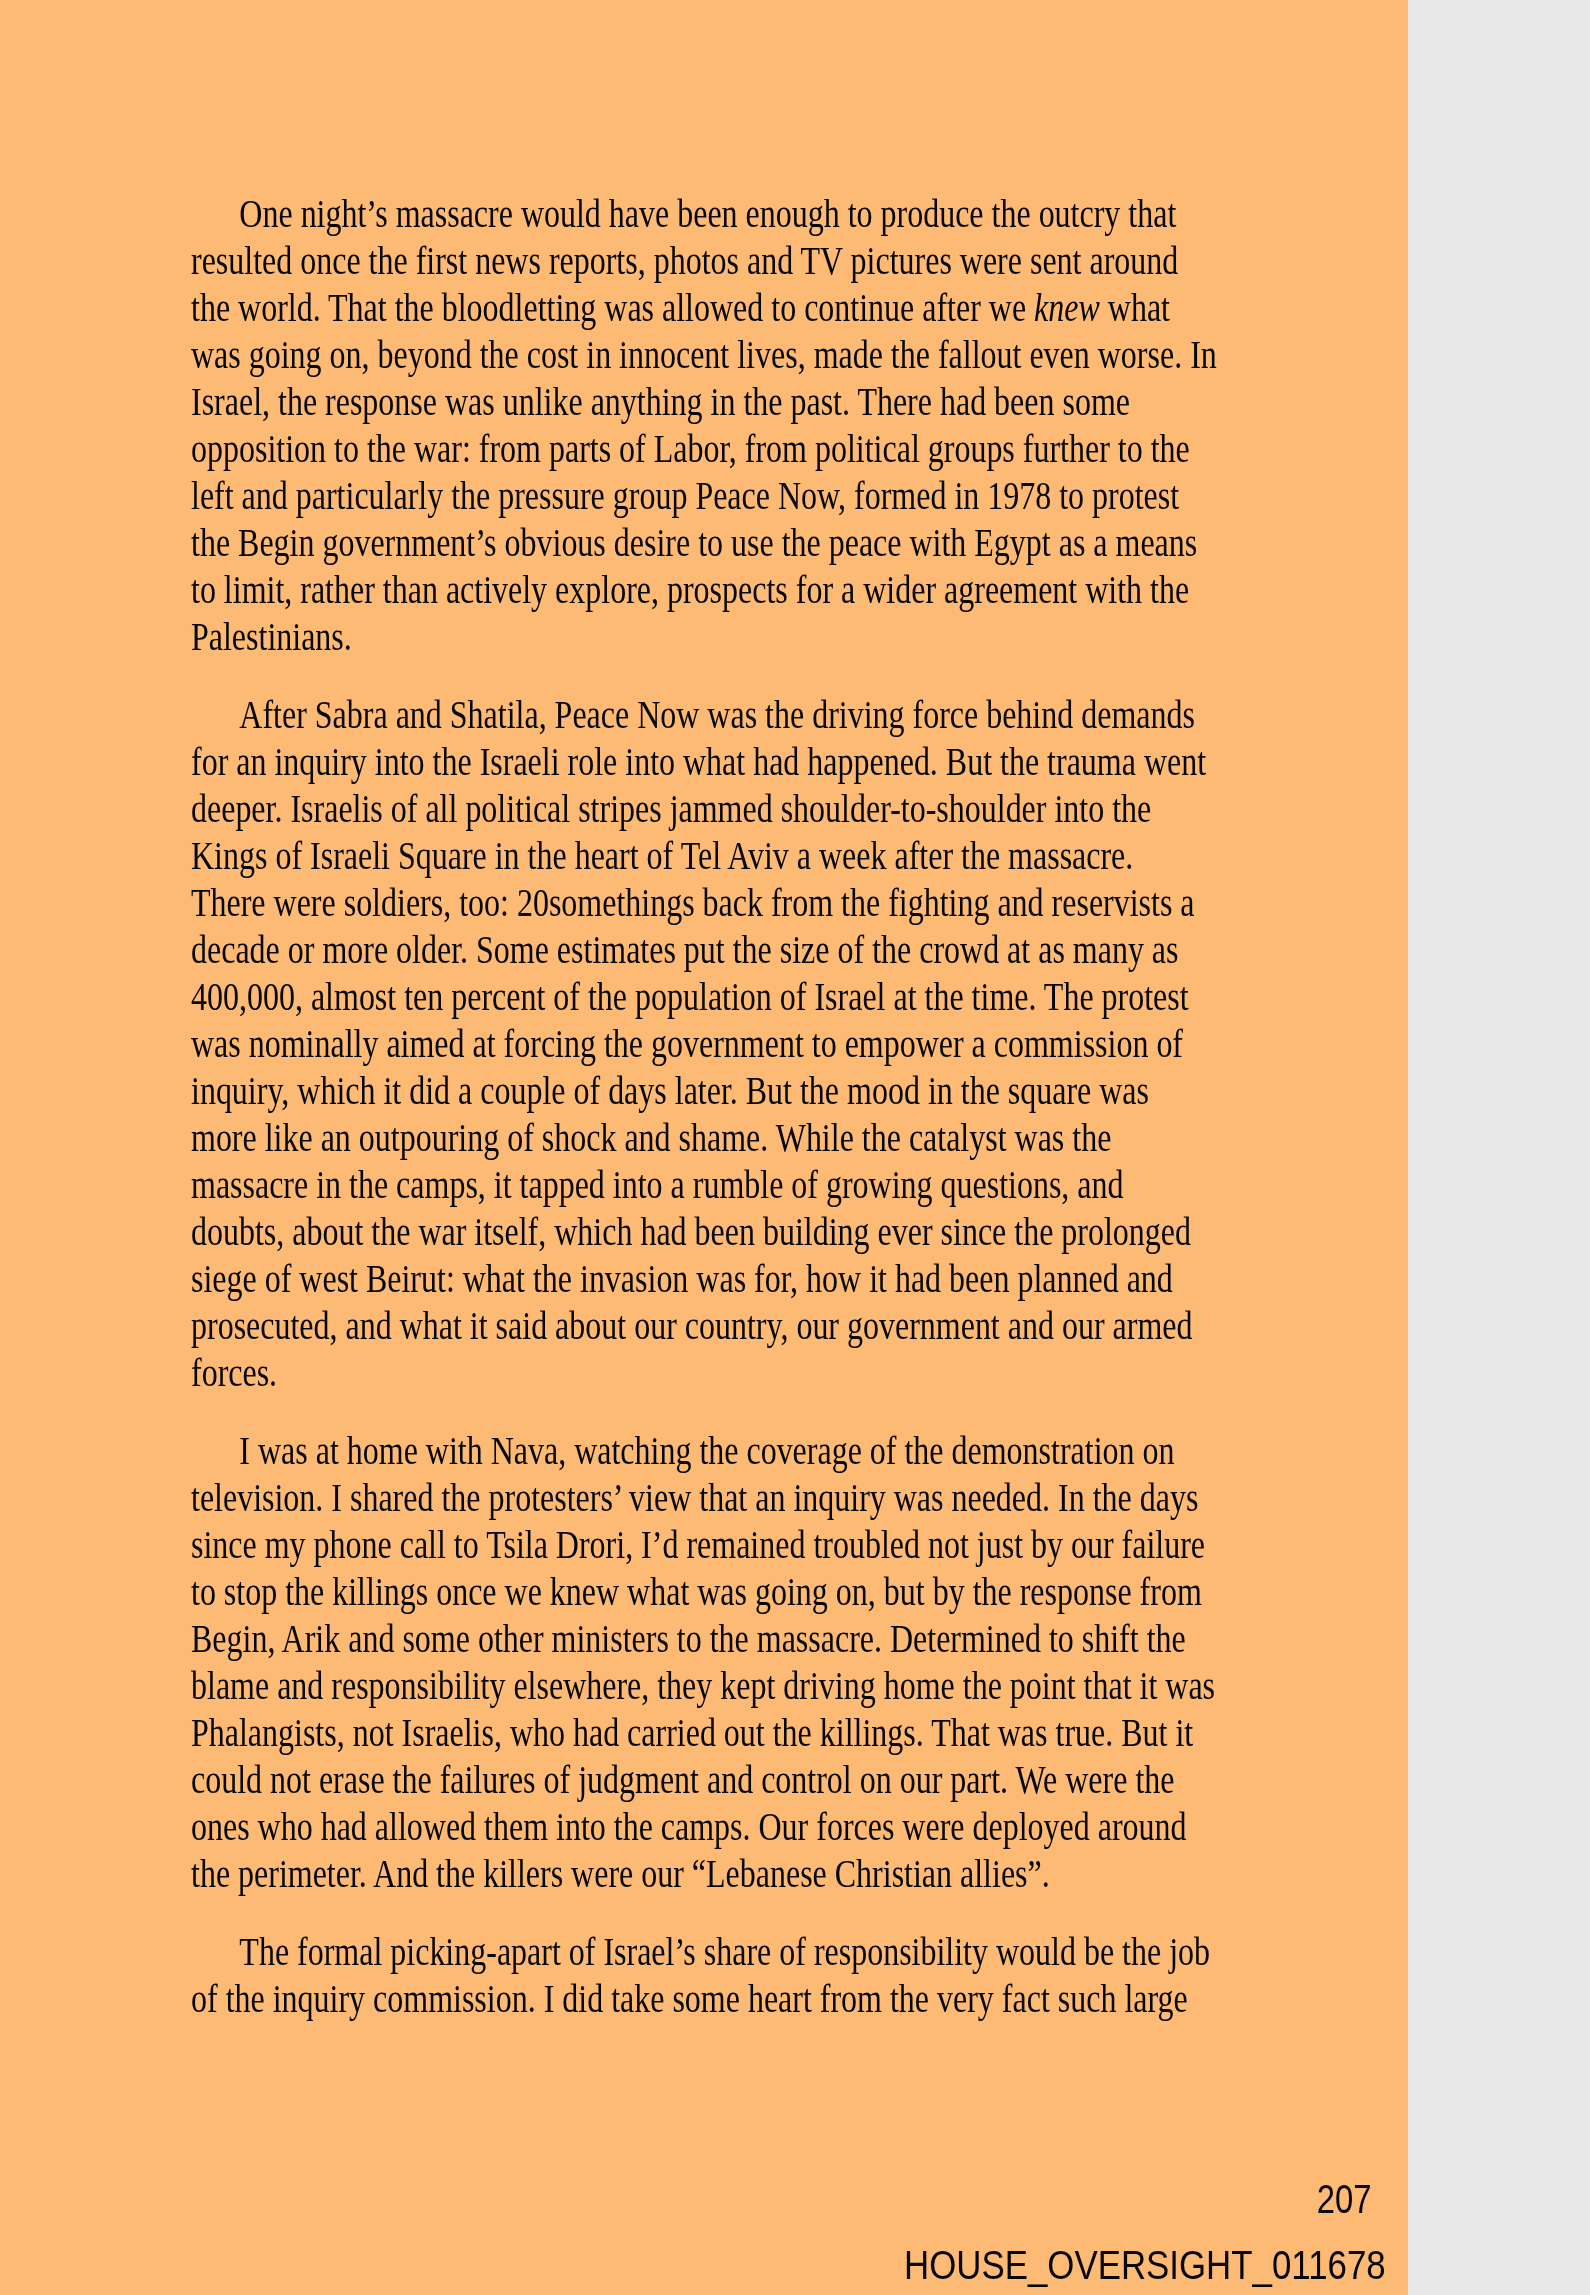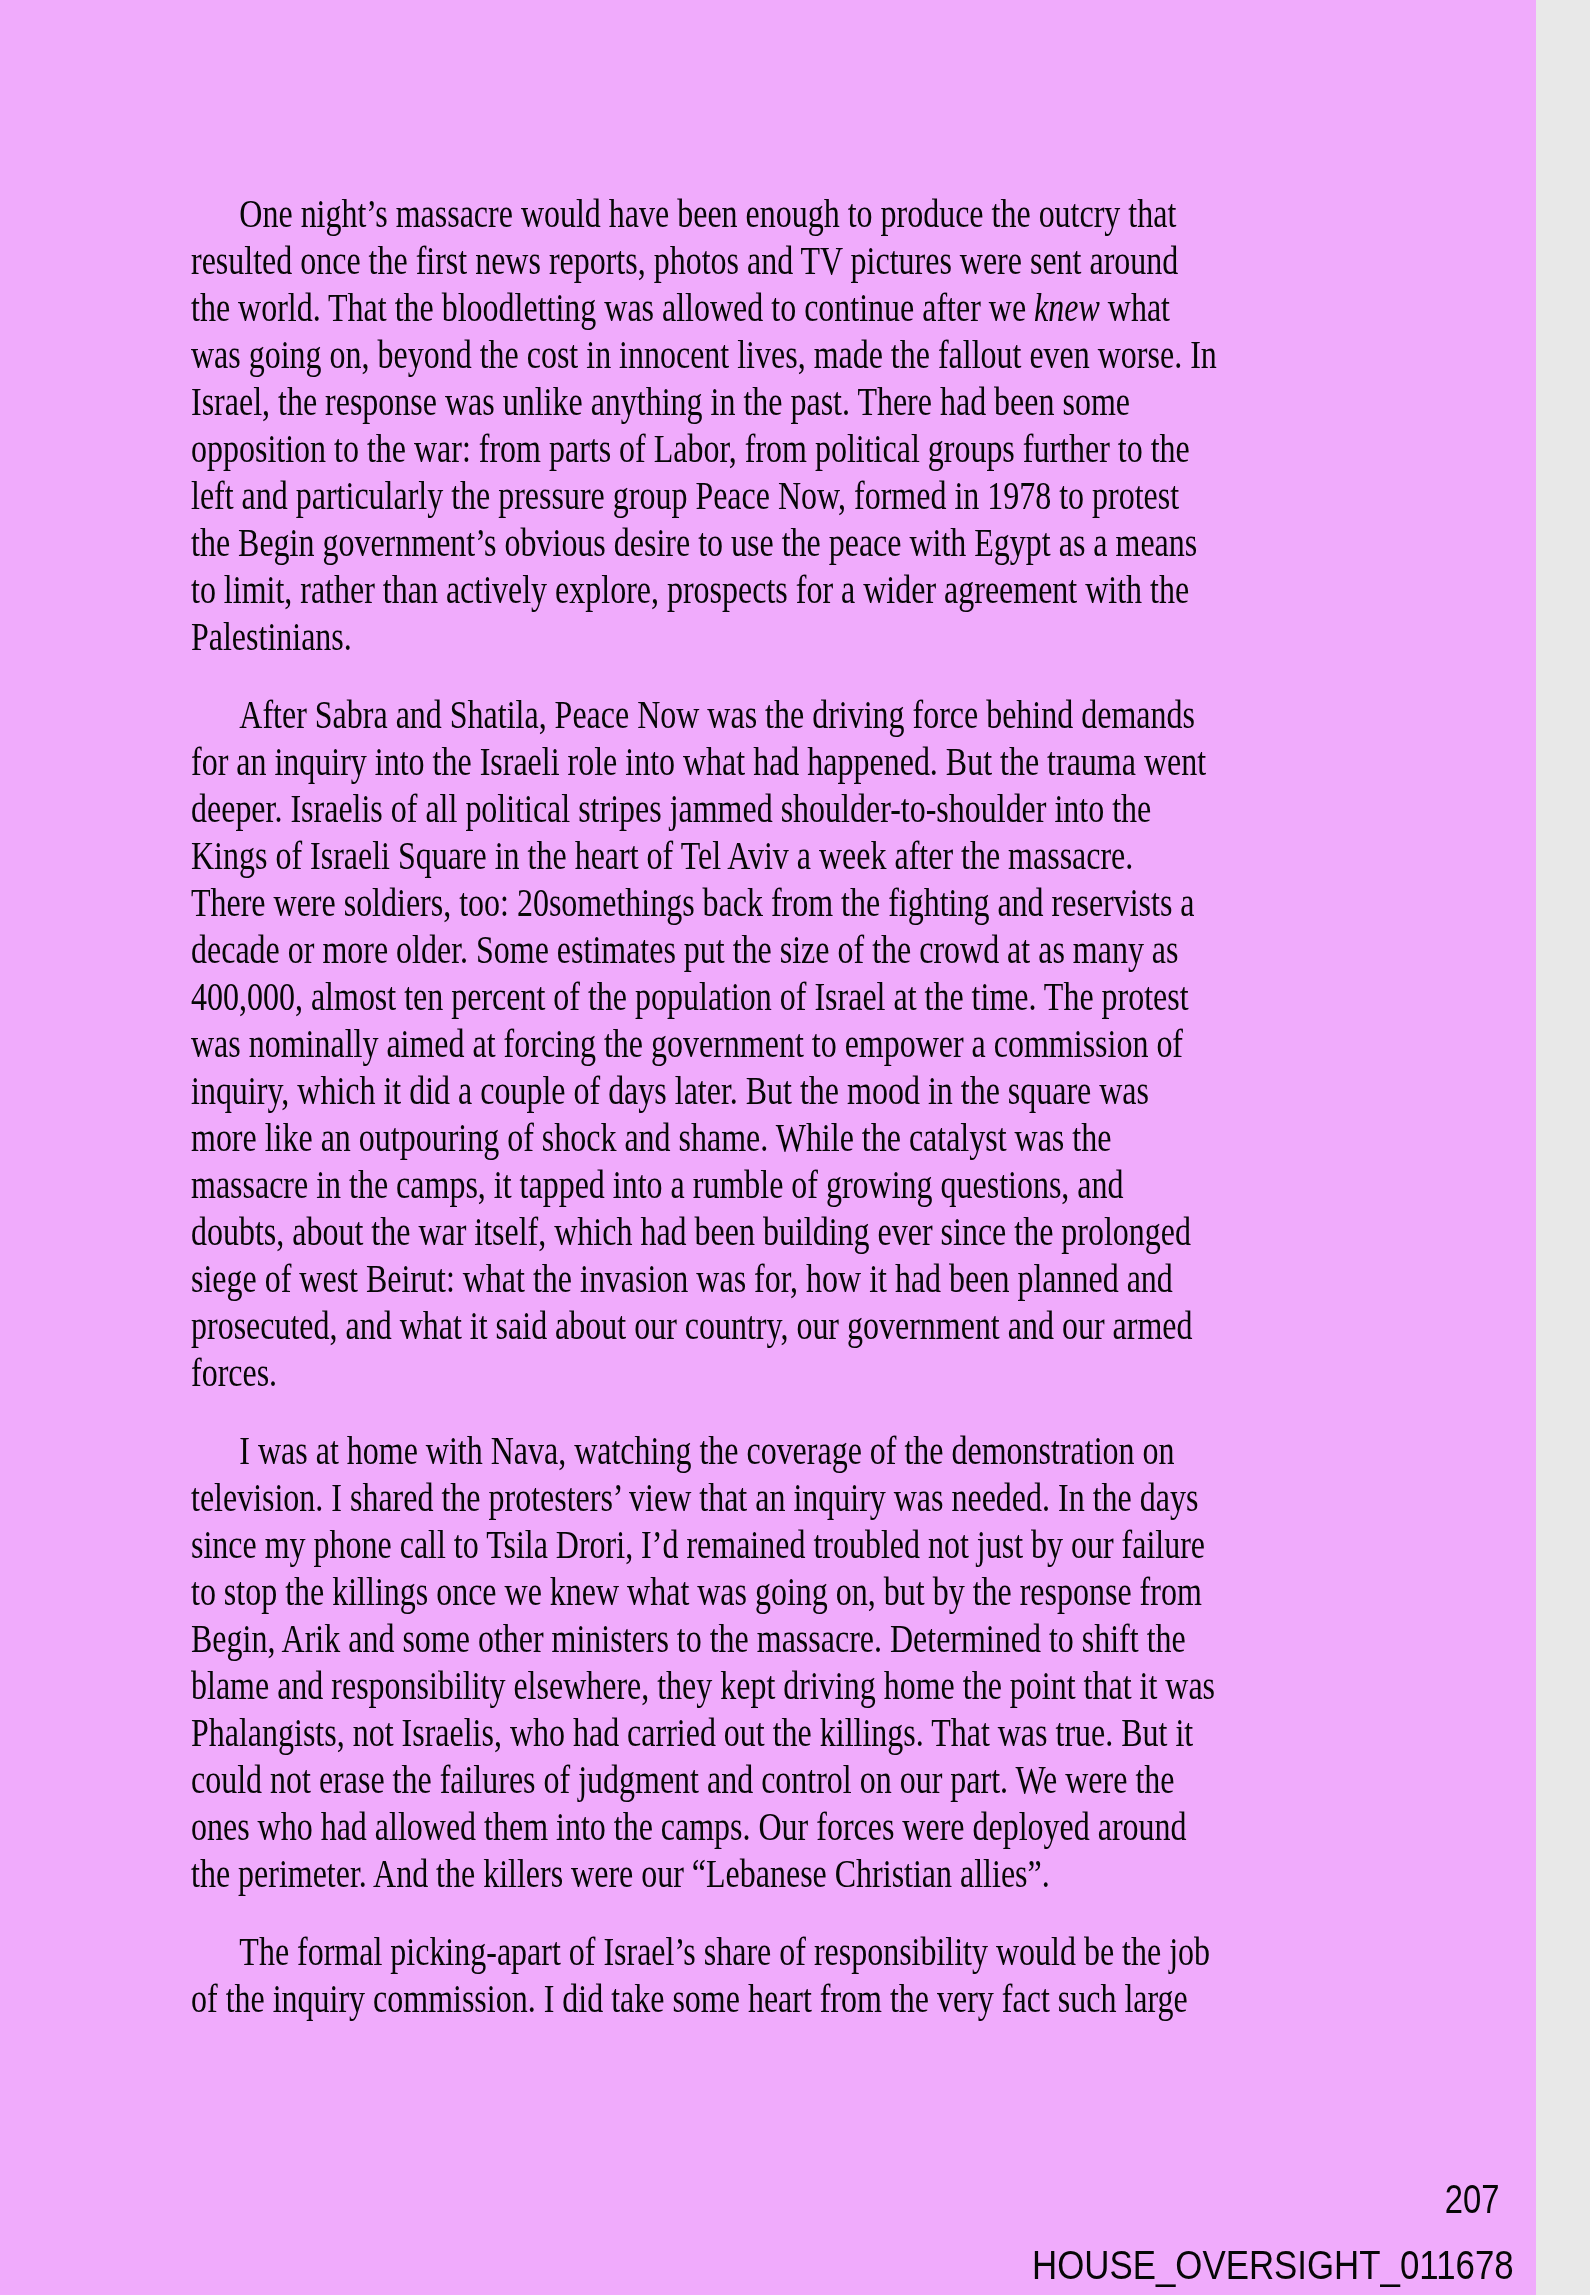--- a/index.html
+++ b/index.html
@@ -2,23 +2,23 @@
 <html style="font-size:10.3px"><head>
 <meta charset="utf-8">
 <style>
   html, body {
     margin: 0;
     padding: 0;
     background: #e8e8e8;
   }
   .page {
     position: relative;
-    width: 1536px;
+    width: 1408px;
     height: 2295px;
-    background: #f0abfc;
+    background: #fdba74;
     overflow: hidden;
     color: #070707;
   }
   
   .text-body {
     position: absolute;
     left: 191px;
     top: 190px;
     width: 1643px;
     transform: scaleX(0.78);

